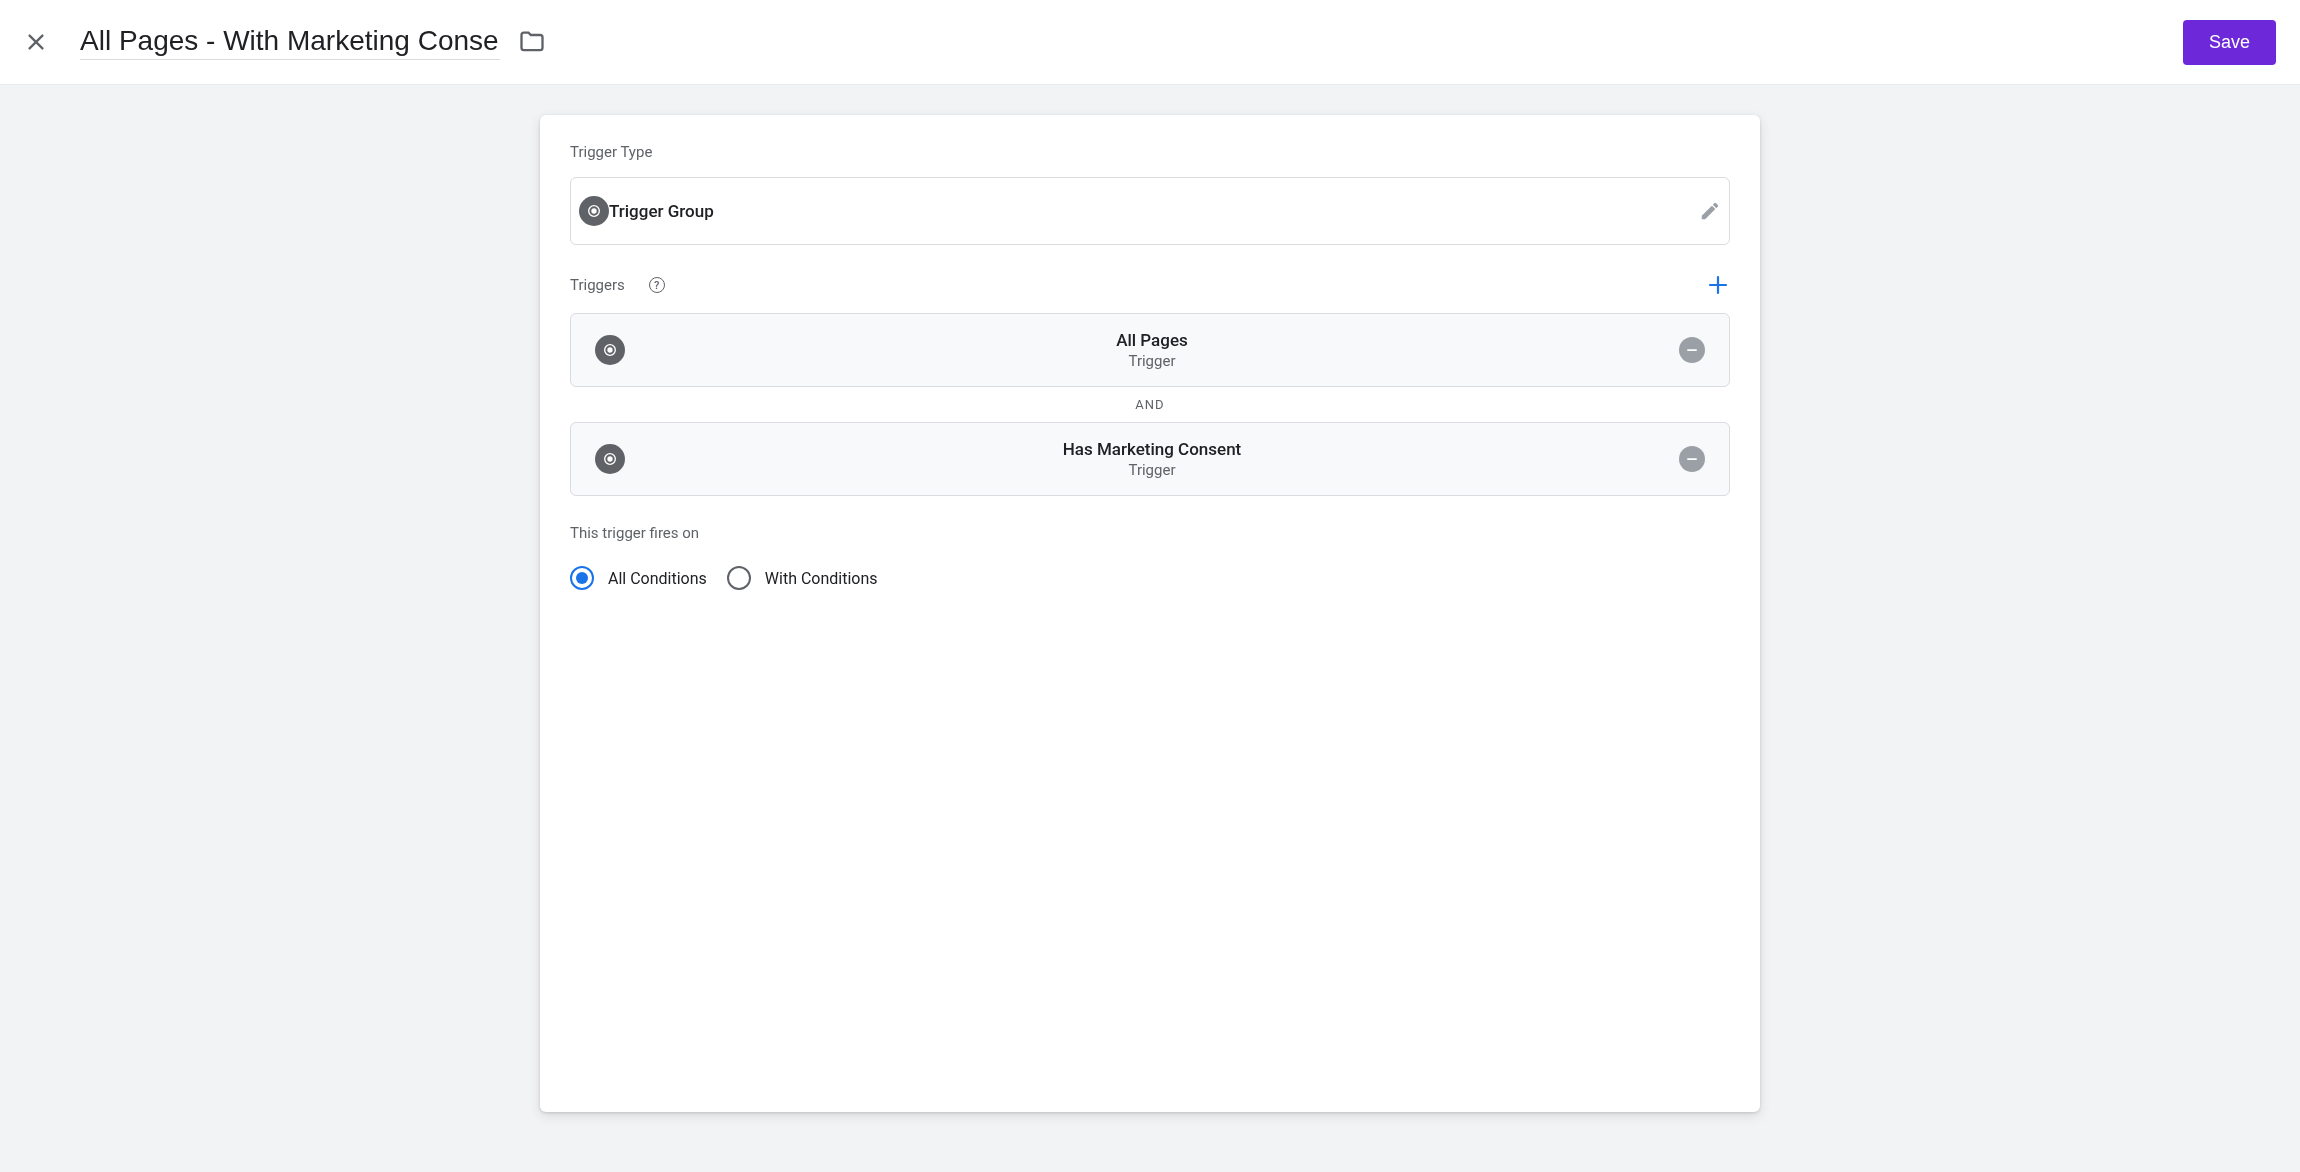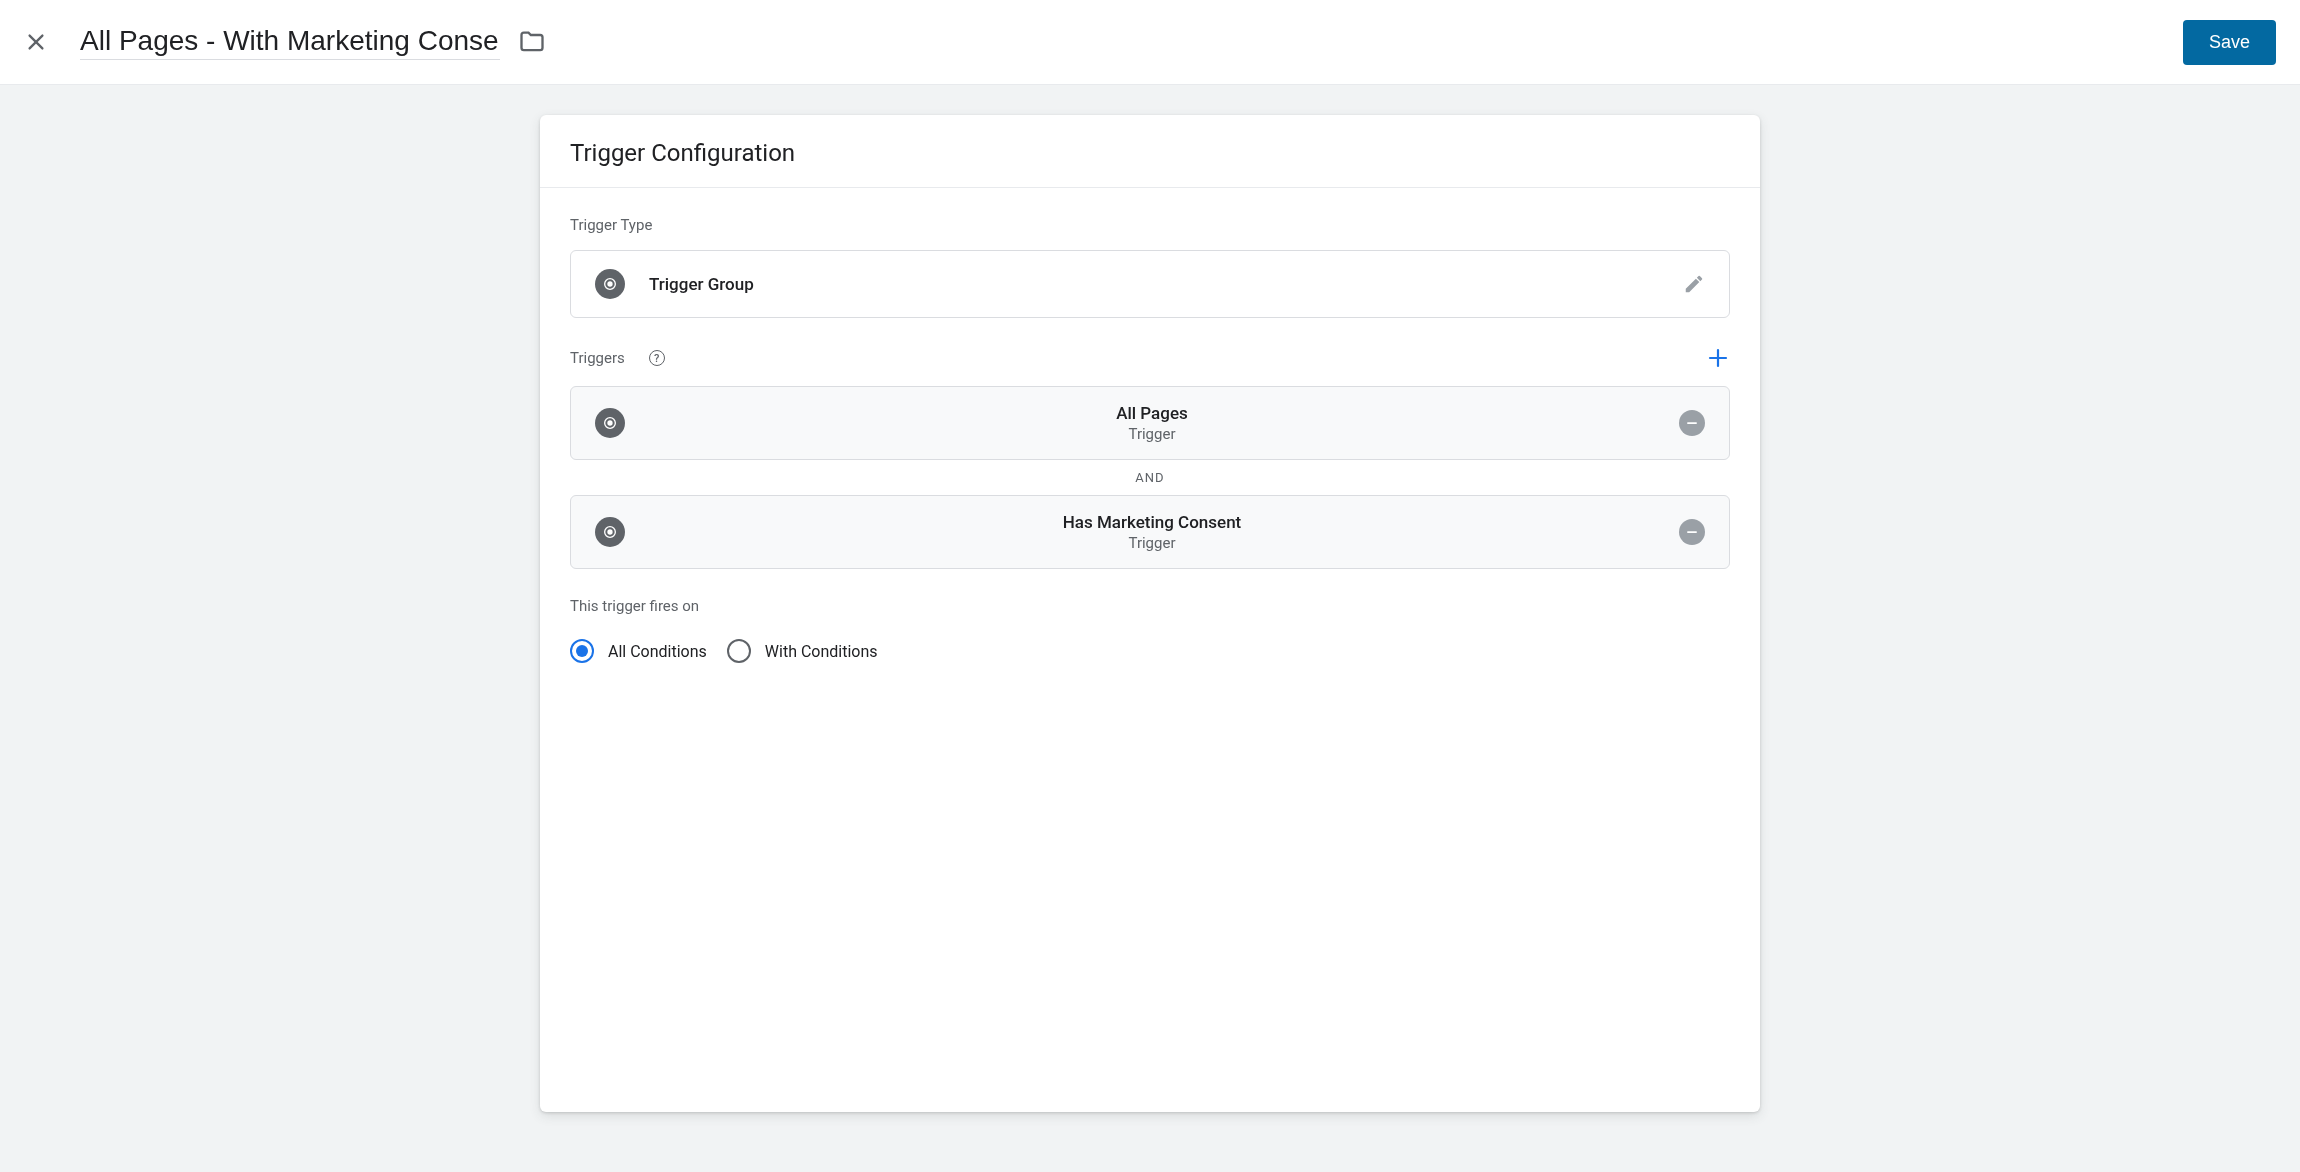--- a/index.html
+++ b/index.html
@@ -46,21 +46,21 @@
     margin-left: 18px;
     color: #5f6368;
     cursor: pointer;
     display: flex;
     align-items: center;
   }
   .spacer {
     flex: 1;
   }
   .save-btn {
-    background: #0369a1;
+    background: #6d28d9;
     color: #fff;
     border: none;
     border-radius: 4px;
     font-size: 18px;
     font-weight: 500;
     padding: 12px 26px;
     cursor: pointer;
   }
   .workspace {
     background: #f1f3f4;
@@ -115,22 +115,21 @@
     color: #1a73e8;
     cursor: pointer;
     display: flex;
     align-items: center;
   }
   .type-row {
     border: 1px solid #dadce0;
     border-radius: 6px;
     display: flex;
     align-items: center;
-    padding: 18px 24px;
-    gap: 24px;
+    padding: 18px 8px;
     cursor: pointer;
   }
   .trigger-row {
     border: 1px solid #dadce0;
     border-radius: 6px;
     display: flex;
     align-items: center;
     padding: 16px 24px;
     gap: 24px;
     background: #f8f9fa;
@@ -234,21 +233,20 @@
     <svg width="28" height="28" viewBox="0 0 24 24" fill="none" stroke="#5f6368" stroke-width="2">
         <path d="M3 6a2 2 0 0 1 2-2h4l2 2h8a2 2 0 0 1 2 2v9a2 2 0 0 1-2 2H5a2 2 0 0 1-2-2V6z"></path>
       </svg>
   </div>
   <div class="spacer"></div>
   <button class="save-btn">Save</button>
 </div>
 
 <div class="workspace">
   <div class="card">
-    <div class="card-header">Trigger Configuration</div>
 
     <div class="section">
       <div class="section-label">
         <span>Trigger Type</span>
       </div>
       <div class="type-row">
         <div class="tg-icon">
           <svg viewBox="0 0 24 24" fill="none" stroke="#fff" stroke-width="2">
               <circle cx="12" cy="12" r="8"></circle>
               <circle cx="12" cy="12" r="4" fill="#fff" stroke="none"></circle>

